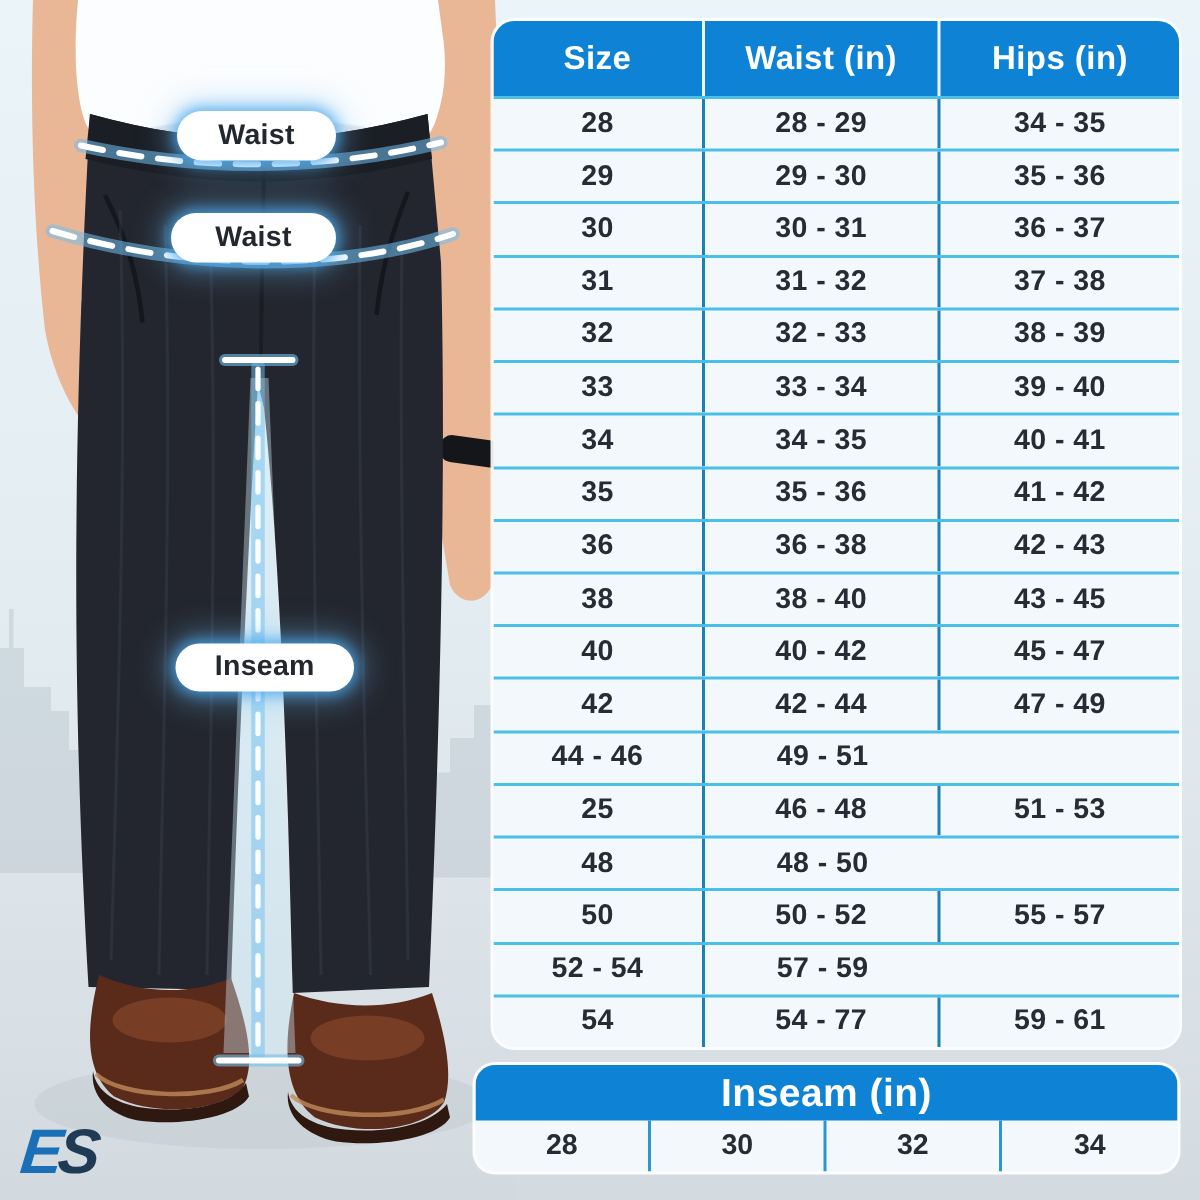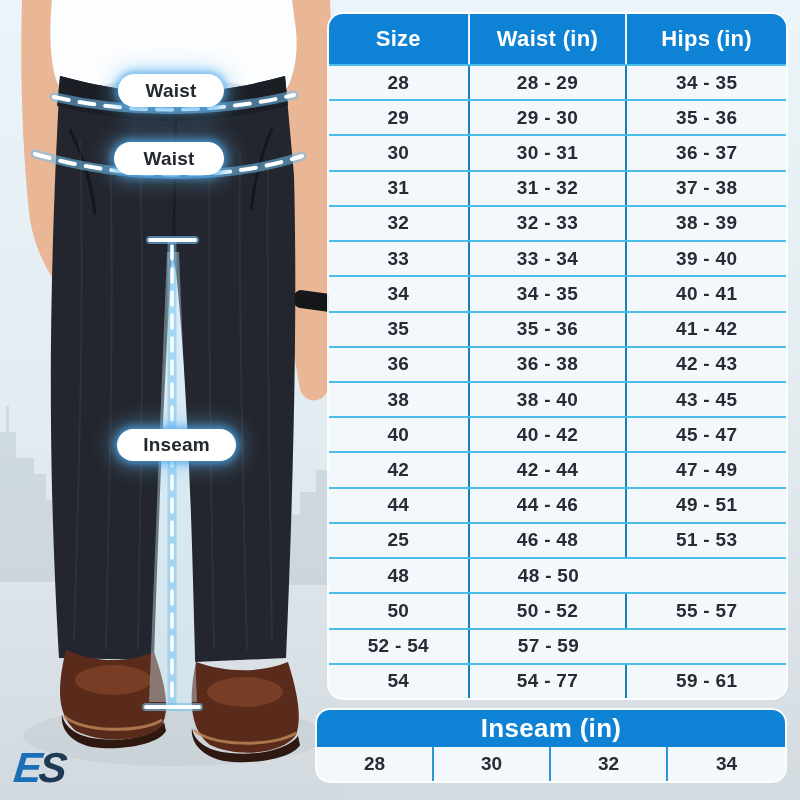--- a/index.html
+++ b/index.html
@@ -244,21 +244,20 @@
         <div class="cell">40</div>
         <div class="cell">40 - 42</div>
         <div class="cell">45 - 47</div>
       </div>
       <div class="srow">
         <div class="cell">42</div>
         <div class="cell">42 - 44</div>
         <div class="cell">47 - 49</div>
       </div>
       <div class="srow">
-        <div class="cell">44</div>
         <div class="cell">44 - 46</div>
         <div class="cell">49 - 51</div>
       </div>
       <div class="srow">
         <div class="cell">25</div>
         <div class="cell">46 - 48</div>
         <div class="cell">51 - 53</div>
       </div>
       <div class="srow">
         <div class="cell">48</div>

